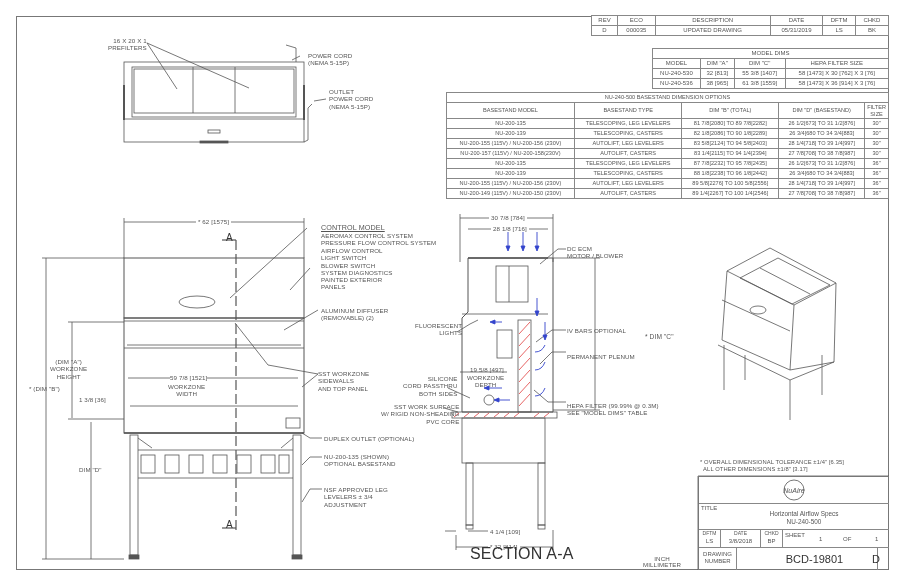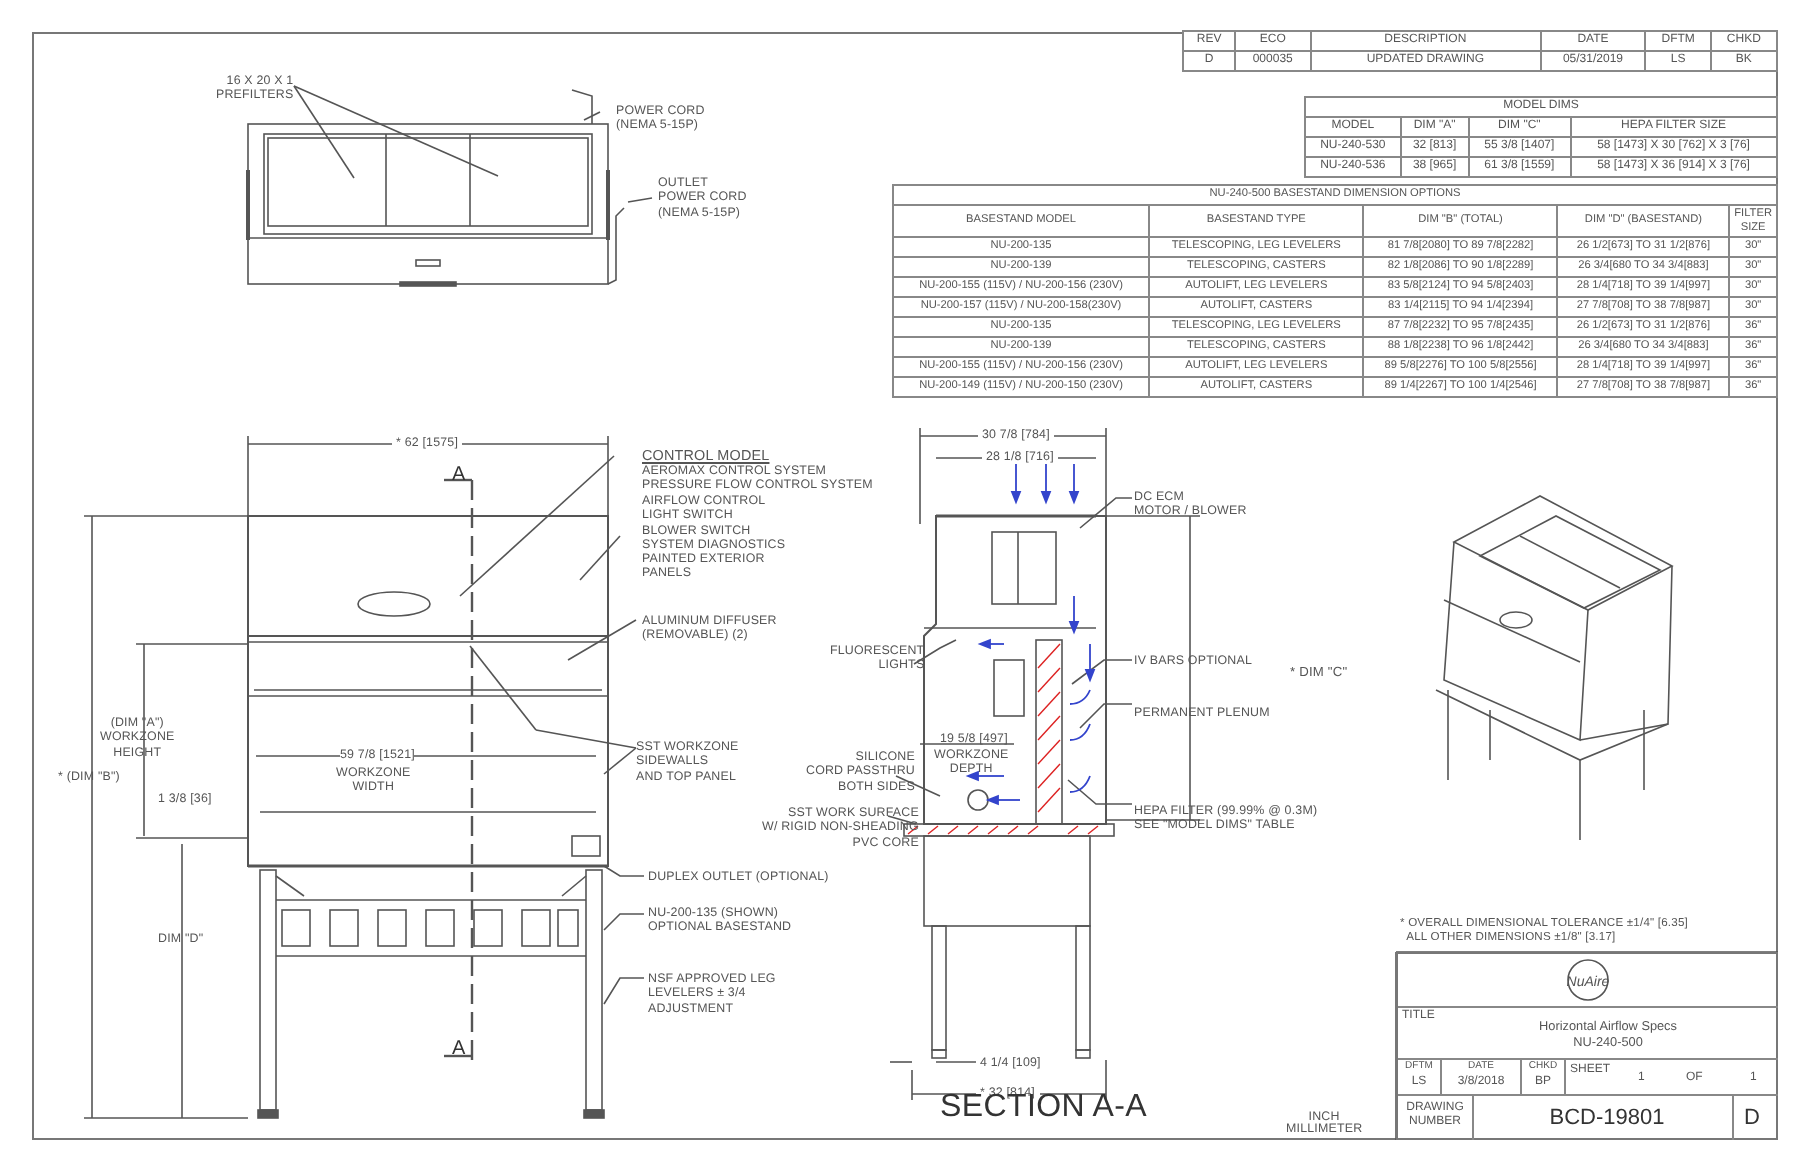--- a/index.html
+++ b/index.html
@@ -403,15 +403,15 @@
     <div>BP</div>
   </div>
   <div class="cell" style="left:84px;top:53px;width:106px;height:18px;border-right:none;text-align:left;">
     <span style="position:absolute;left:2px;top:1px;">SHEET</span>
     <span style="position:absolute;left:36px;top:5px;">1</span>
     <span style="position:absolute;left:60px;top:5px;">OF</span>
     <span style="position:absolute;left:92px;top:5px;">1</span>
   </div>
   <div class="cell" style="left:0;top:71px;width:38px;height:22px;border-bottom:none;white-space:pre;line-height:7px;padding-top:3px;">DRAWING
 NUMBER</div>
-  <div class="cell" style="left:42px;top:71px;width:126px;height:22px;border-bottom:none;font-size:11px;line-height:22px;color:#333;">BCD-19801</div>
+  <div class="cell" style="left:53px;top:71px;width:126px;height:22px;border-bottom:none;font-size:11px;line-height:22px;color:#333;">BCD-19801</div>
   <div class="cell" style="left:164px;top:71px;width:26px;height:22px;border:none;font-size:11px;line-height:22px;color:#333;">D</div>
 </div>
 
 </body></html>

